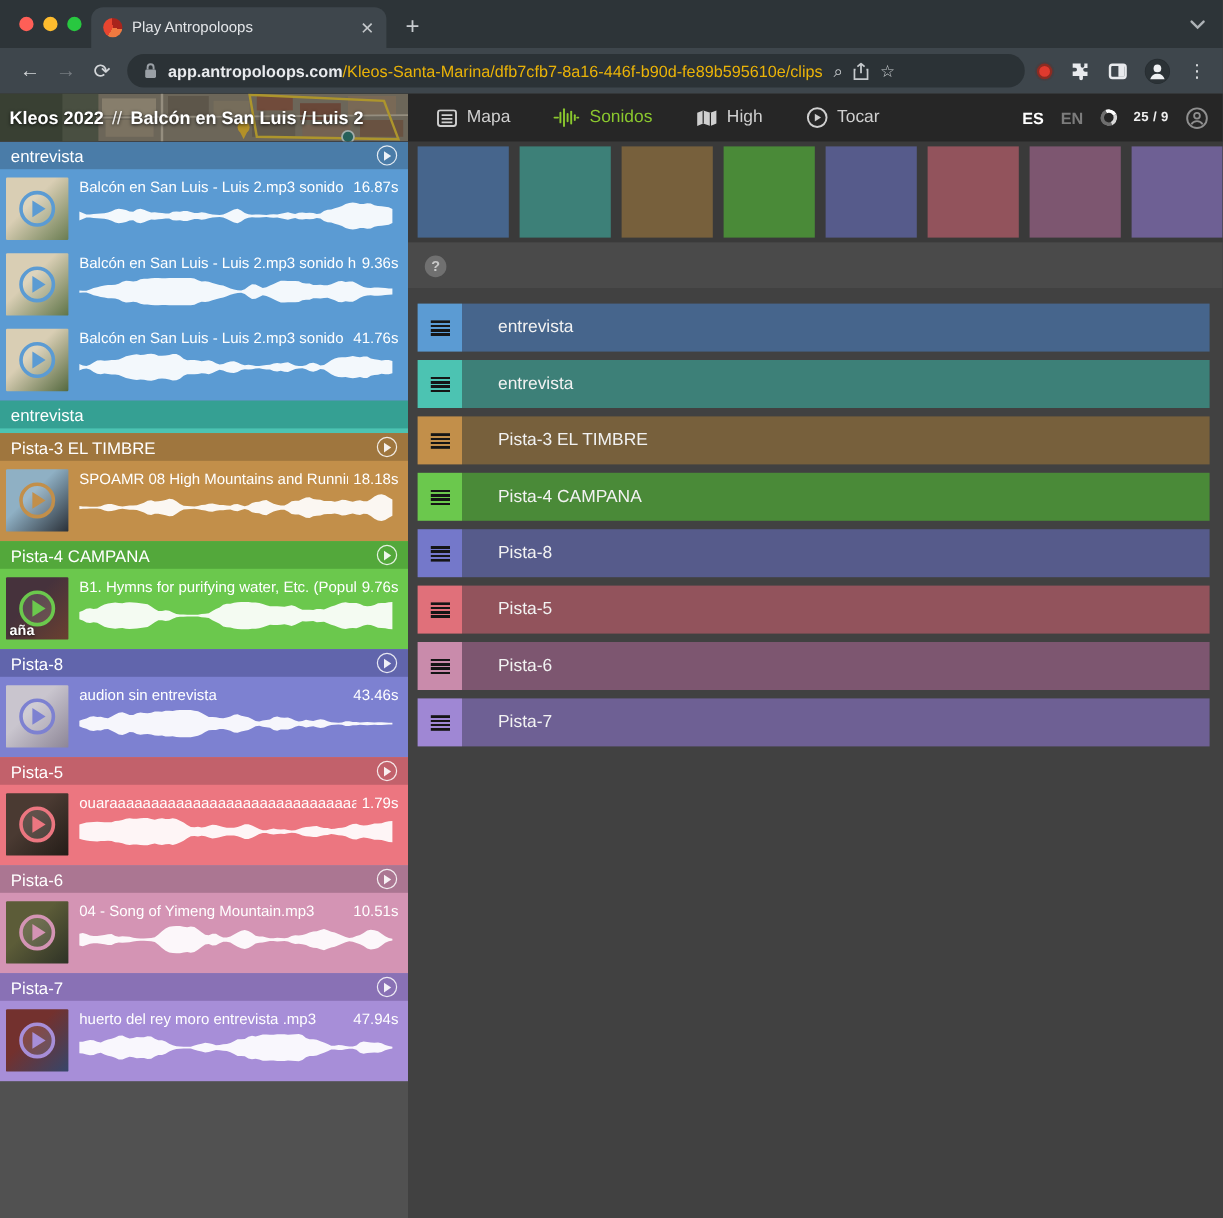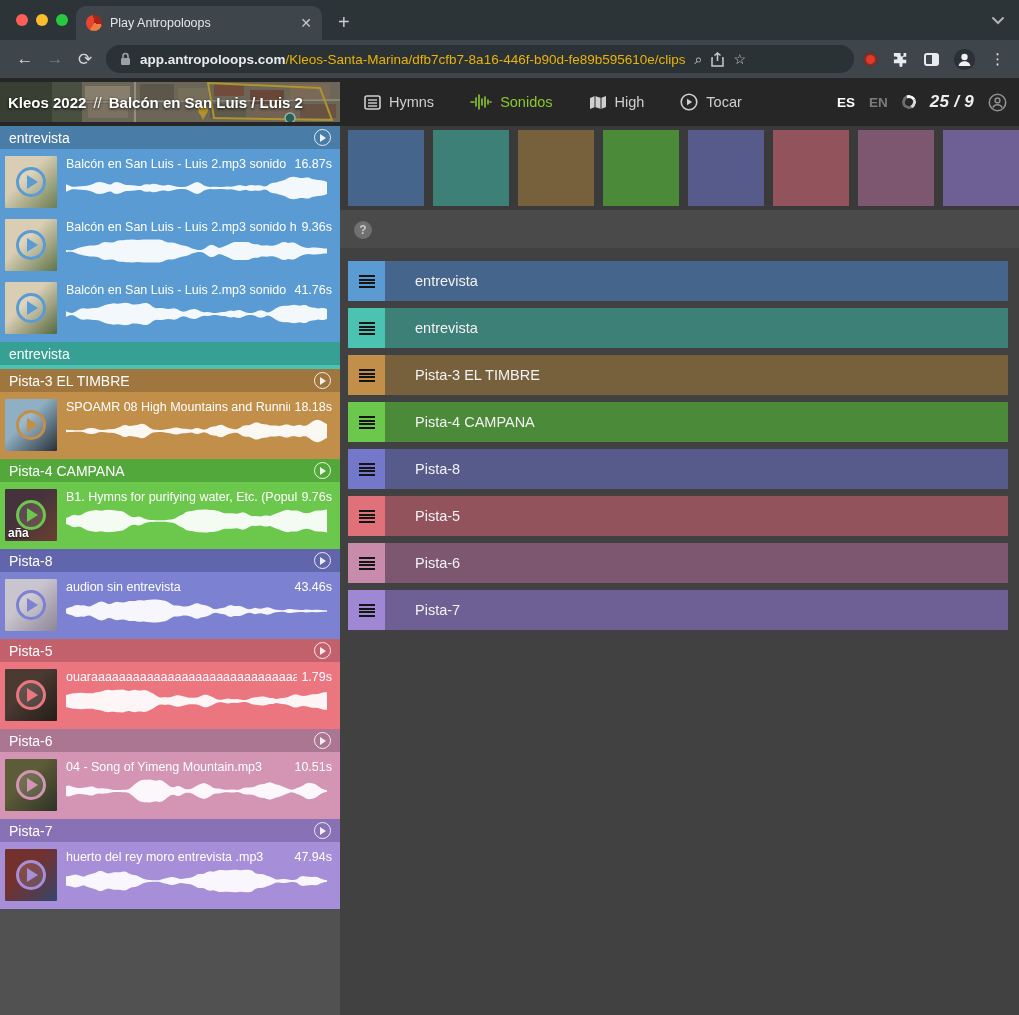--- a/index.html
+++ b/index.html
@@ -31,36 +31,36 @@
   .tb-right { display:flex; align-items:center; gap:15px; padding-right:4px; }
   .tb-right .ico { color:#dfe2e4; font-size:15px; display:flex; align-items:center; }
   .rec-dot { width:13px; height:13px; border-radius:50%; background:#e03a2e; border:2px solid #8c2b22;
     box-shadow:0 0 0 1.5px #57333055; }
   .side-panel-ico { width:15px; height:13px; border:2px solid #e8eaed; border-radius:3px; position:relative; }
   .side-panel-ico::after { content:""; position:absolute; right:0; top:0; bottom:0; width:5px; background:#e8eaed; }
   .avatar { width:21px; height:21px; border-radius:50%; background:#262c30; display:flex;
     align-items:center; justify-content:center; }
 
   
-  .appheader { height:48px; background:#262626; display:flex; align-items:center; position:relative; }
+  .appheader { height:40px; background:#262626; display:flex; align-items:center; position:relative; }
   .bc-wrap { width:340px; height:40px; position:relative; flex:none; overflow:hidden; }
   .bc-wrap svg { position:absolute; inset:0; }
   .breadcrumb { position:absolute; inset:0; display:flex; align-items:center; padding-left:8px; gap:7px;
     color:#fff; font-size:15px; text-shadow:0 1px 3px rgba(0,0,0,.85); white-space:nowrap; }
   .bc-proj, .bc-title { font-weight:bold; }
   .bc-sep { opacity:.9; }
   .app-tabs { display:flex; align-items:center; gap:36px; margin-left:24px; }
   .app-tab { display:flex; align-items:center; gap:8px; font-size:14.5px; color:#cfcfcf; cursor:default; }
   .app-tab.active { color:#8bc82e; }
   .hdr-right { margin-left:auto; display:flex; align-items:center; gap:14px; padding-right:12px; }
   .lang { font-size:13.5px; font-weight:bold; color:#7c7c7c; }
   .lang.active { color:#fff; }
   .spinner { width:14px; height:14px; border-radius:50%; border:3px solid #6e6e6e;
     border-top-color:#fff; border-right-color:#d8d8d8; transform:rotate(20deg); }
-  .counter { font-size:17px; font-weight:bold; color:#efefef; letter-spacing:.3px;font-style:italic; }
+  .counter { font-size:11px; font-weight:bold; color:#efefef; letter-spacing:.3px; }
 
   
   .content { display:flex; height:897px; }
   .sidebar { width:340px; flex:none; background:#515151; overflow:hidden; }
   .main { flex:1; background:#414141; overflow:hidden; min-width:0; }
 
   
   .track-section { padding-bottom:4px; }
   .track-header { height:23px; display:flex; align-items:center; padding:0 9px; }
   .track-name { color:#fff; font-size:14px; font-weight:500; flex:1; white-space:nowrap; overflow:hidden; }
@@ -197,21 +197,21 @@
   <div class="app-tabs" id="app-tabs">
       <div class="app-tab">
         <span>
           <svg class="icon" width="17" height="15" viewBox="0 0 17 15">
             <rect x="1" y="1" width="15" height="13" rx="2" fill="none" stroke="#cfcfcf" stroke-width="1.6"></rect>
             <line x1="4" y1="5" x2="13" y2="5" stroke="#cfcfcf" stroke-width="1.4"></line>
             <line x1="4" y1="8" x2="13" y2="8" stroke="#cfcfcf" stroke-width="1.4"></line>
             <line x1="4" y1="11" x2="13" y2="11" stroke="#cfcfcf" stroke-width="1.4"></line>
           </svg>
         </span>
-        <span>Hymns</span>
+        <span>Mapa</span>
       </div>
       <div class="app-tab active">
         <span>
           <svg class="icon" width="22" height="16" viewBox="0 0 22 16">
             <g stroke="#8bc82e" stroke-width="1.6" stroke-linecap="round">
               <line x1="1" y1="8" x2="4" y2="8"></line>
               <line x1="6" y1="4" x2="6" y2="12"></line>
               <line x1="9" y1="1" x2="9" y2="15"></line>
               <line x1="12" y1="5" x2="12" y2="11"></line>
               <line x1="15" y1="3" x2="15" y2="13"></line>

